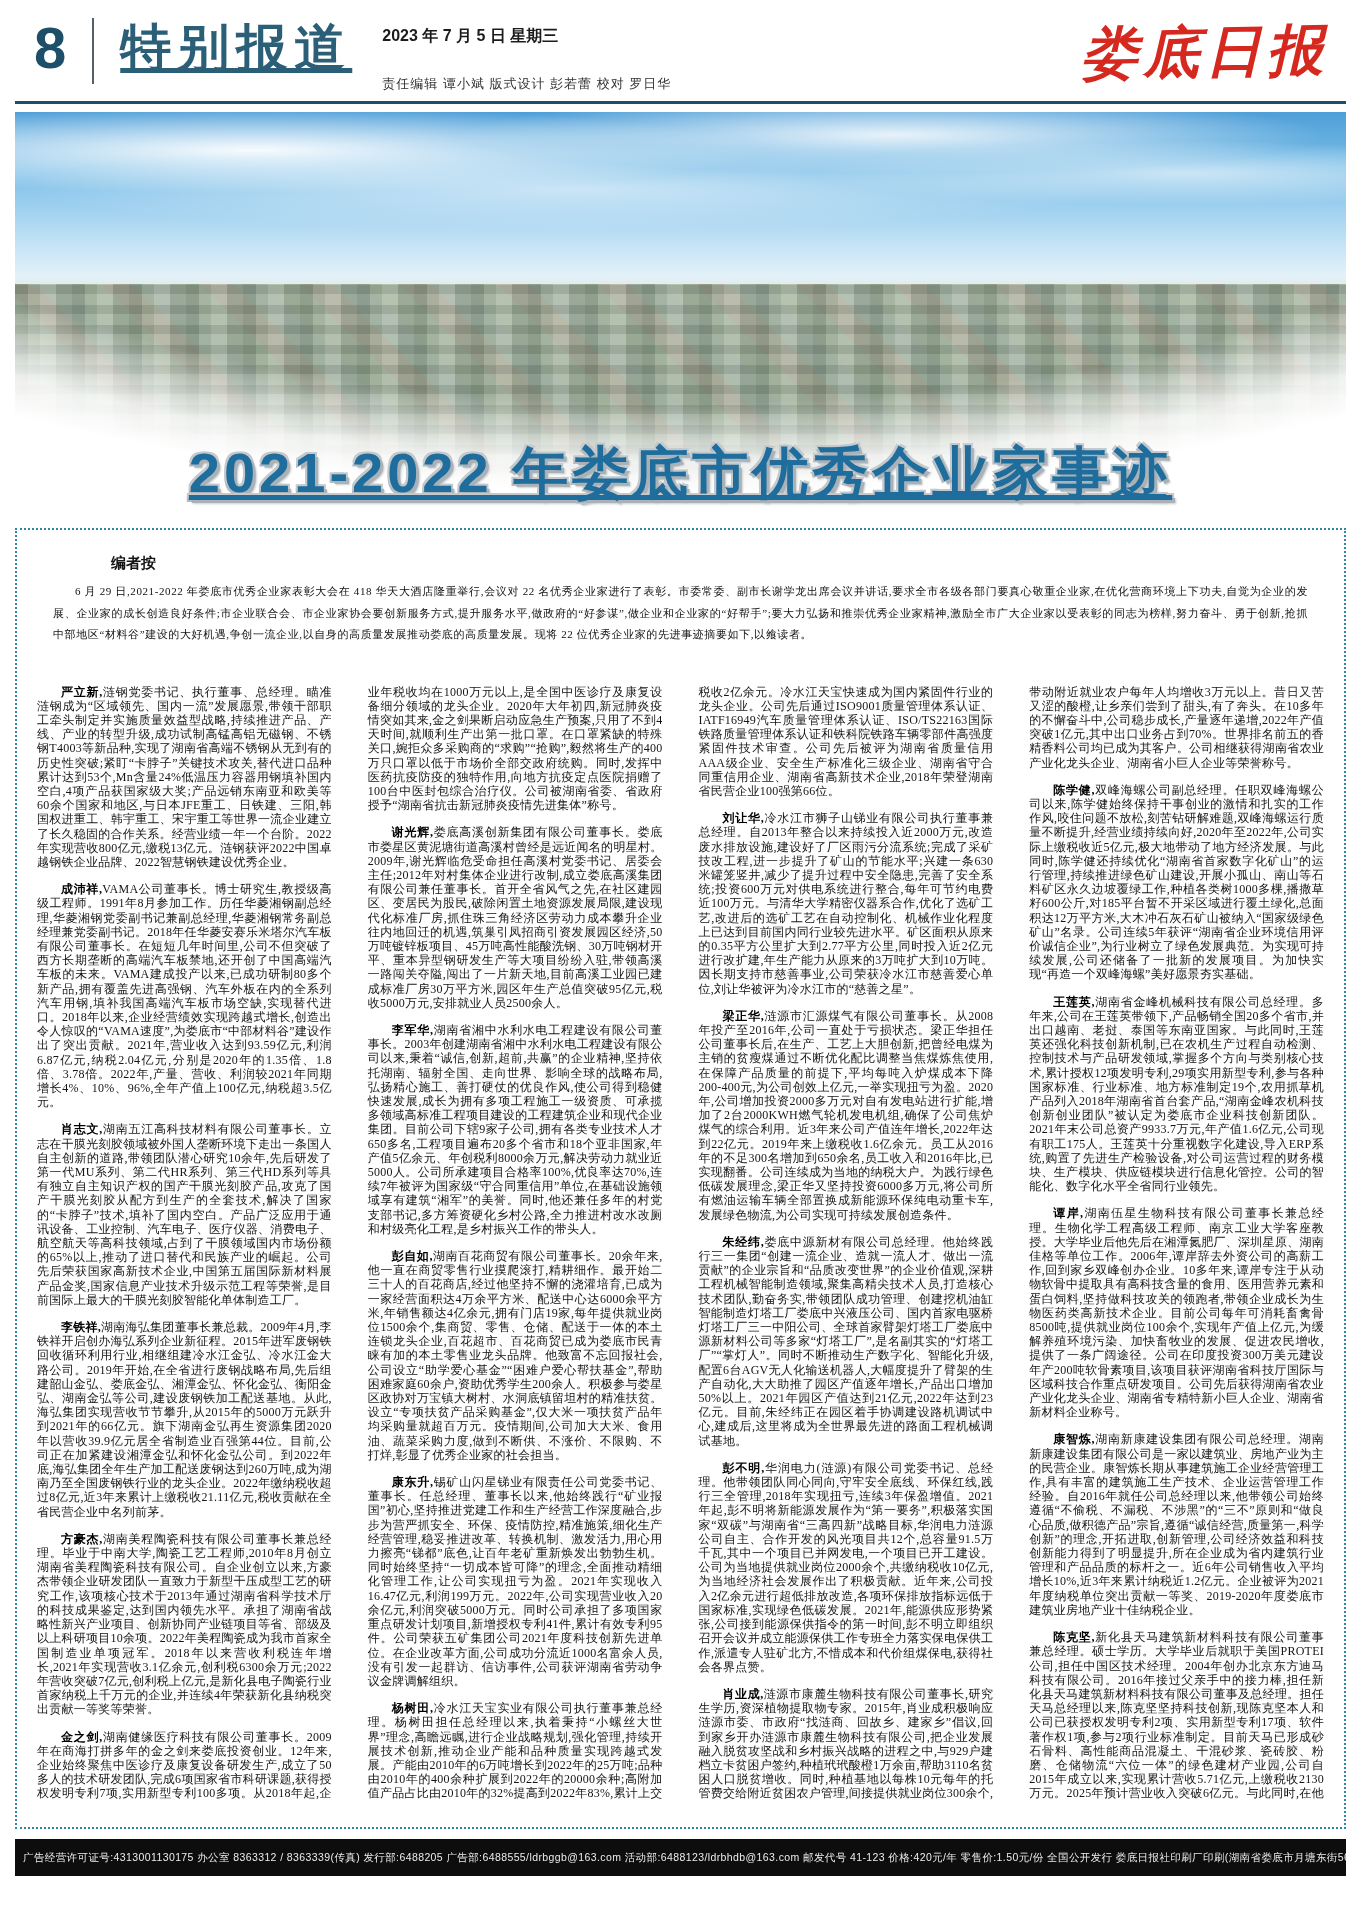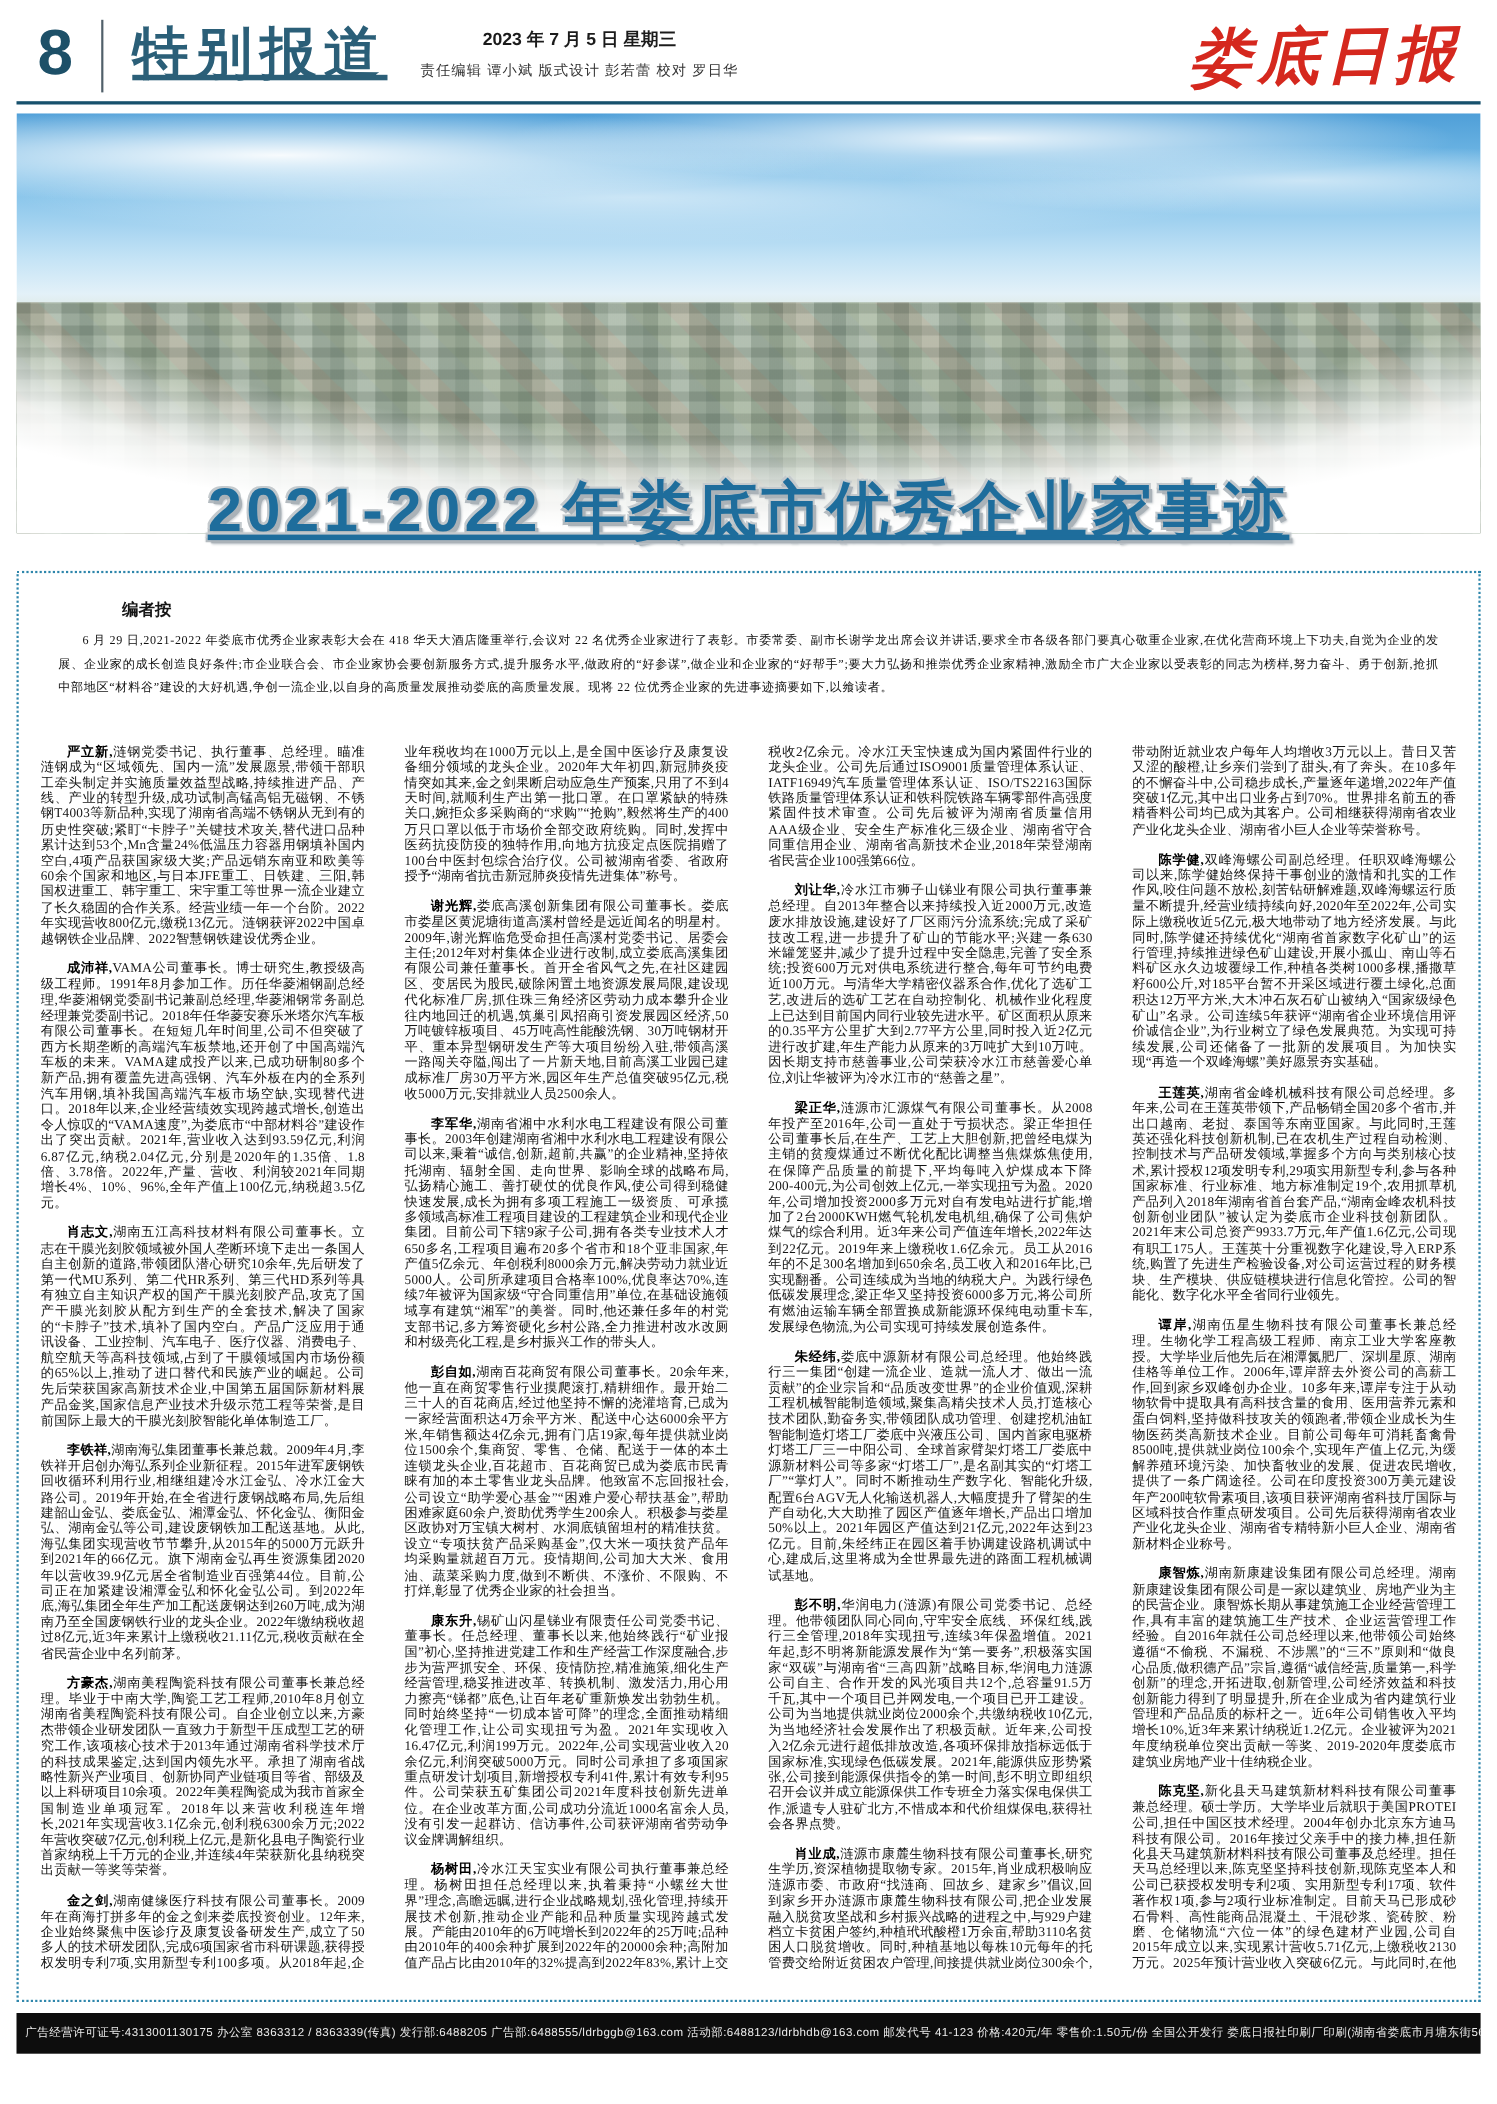--- a/index.html
+++ b/index.html
@@ -12,23 +12,23 @@
   .header { display:flex; align-items:flex-start; padding:16px 26px 0 34px; }
   .page-number {
     font-family:"Liberation Sans","DejaVu Sans",sans-serif;
     font-size:58px; font-weight:bold; color:#1d5068; line-height:64px;
   }
   .header-divider { width:2px; height:66px; background:#51606a; margin:2px 26px 0 26px; }
   .section-title {
     font-family:"Liberation Sans","DejaVu Sans",sans-serif;
     font-size:51px; font-weight:bold; color:#2b5f78; letter-spacing:7px; line-height:64px;text-decoration:underline;
   }
-  .dateblock { margin-left:30px; padding-top:10px;text-align:center; }
+  .dateblock { margin-left:30px; padding-top:10px; }
   .date { font-size:16px; font-weight:bold; color:#1b1b1b; font-family:"Liberation Sans",sans-serif; }
-  .staff { font-size:13px; color:#333; margin-top:8px; letter-spacing:1px; font-family:"Liberation Sans",sans-serif; }
+  .staff { font-size:13px; color:#333; margin-top:28px; letter-spacing:1px; font-family:"Liberation Sans",sans-serif; }
   .masthead {
     margin-left:auto; color:#d5281e; font-size:56px; font-weight:bold;
     font-family:"Liberation Serif",serif; font-style:italic; letter-spacing:6px;
     transform:rotate(-1deg); padding:6px 6px 0 0; line-height:60px;
   }
   .header-rule { height:3px; background:#17516d; margin:8px 15px 0 15px; }
 
   
   .photo {
     margin:8px 15px 0 15px; height:382px; position:relative; overflow:hidden;

